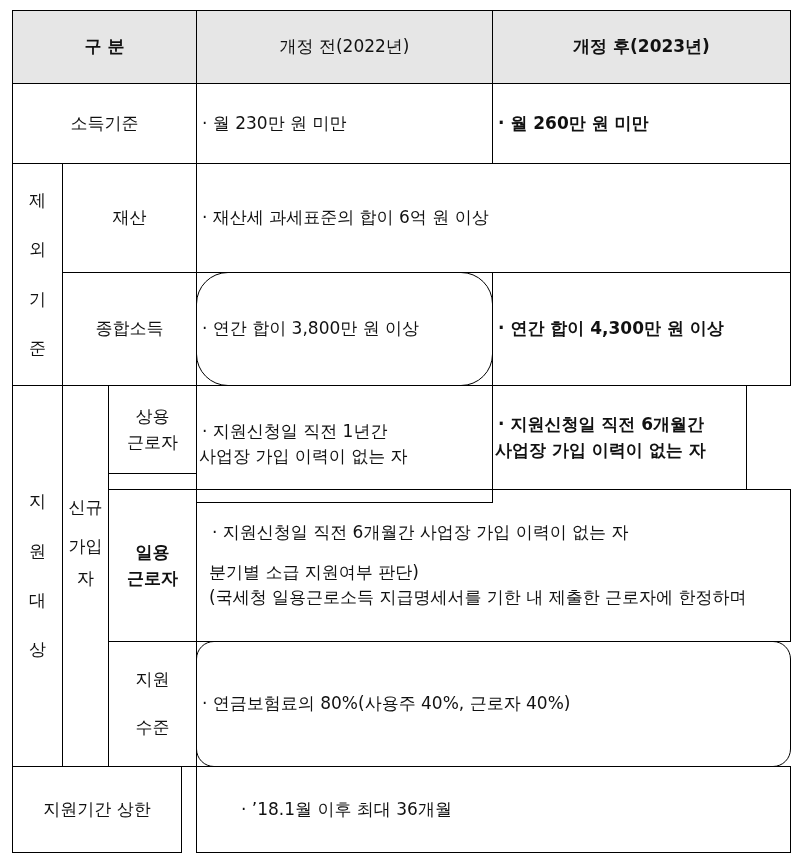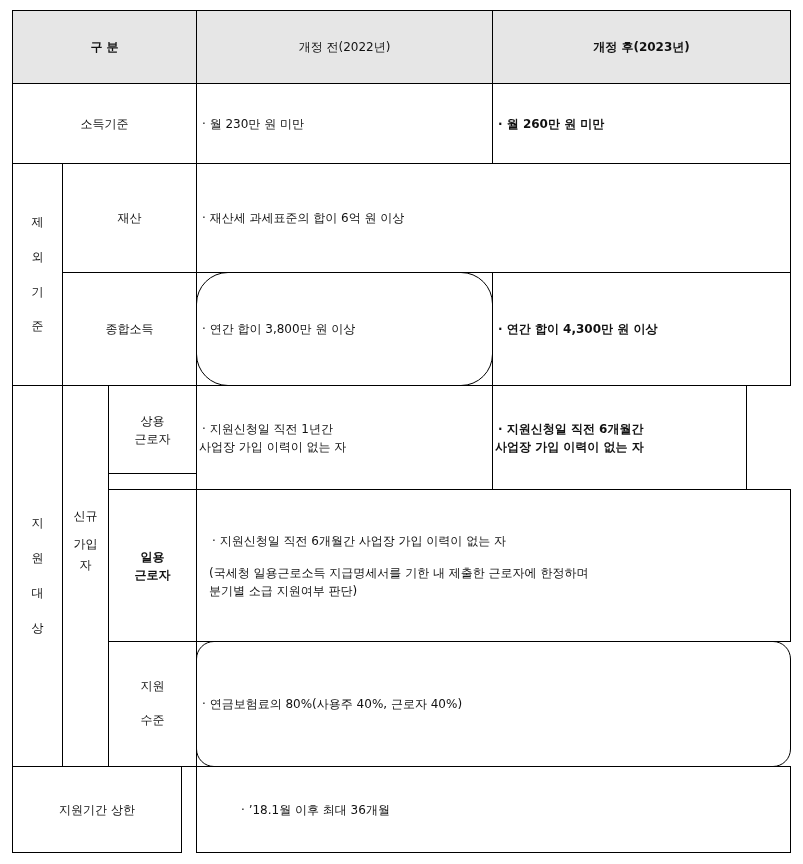--- a/index.html
+++ b/index.html
@@ -1,17 +1,17 @@
 <!DOCTYPE html>
 <html><head>
 <meta charset="utf-8">
 <style>
   html,body{margin:0;padding:0;background:#ffffff;}
   body{width:803px;height:864px;position:relative;font-family:"DejaVu Sans","Liberation Sans",sans-serif;color:#111;}
-  .c{position:absolute;box-sizing:border-box;border:1px solid #000;display:flex;align-items:center;font-size:12px;line-height:1.5;}
+  .c{position:absolute;box-sizing:border-box;border:1px solid #000;display:flex;align-items:center;font-size:17px;line-height:1.5;}
   .ctr{justify-content:center;text-align:center;}
   .lft{justify-content:flex-start;text-align:left;padding-left:5px;}
   .hdr{background:#e6e6e6;}
   .bold{font-weight:bold;}
   .vert{flex-direction:column;justify-content:center;}
   .vert span{display:block;}
   .col{flex-direction:column;align-items:flex-start;justify-content:center;}
 </style>
 </head>
 <body>
@@ -67,37 +67,37 @@
 <div class="c ctr vert" style="left:62px;top:385px;width:47px;height:382px;line-height:2.3;padding-bottom:75px;">
   <span>신규</span>
   <span>가입</span>
   <span style="line-height:1.3;">자</span>
 </div>
 
 <div class="c ctr vert" style="left:108px;top:385px;width:89px;height:89px;">
   <span>상용</span>
   <span>근로자</span>
 </div>
-<div class="c lft col" style="left:196px;top:385px;width:297px;height:105px;padding-left:2px;">
+<div class="c lft col" style="left:196px;top:385px;width:297px;height:118px;padding-left:2px;">
   <span style="padding-left:3px;">· 지원신청일 직전 1년간</span>
   <span>사업장 가입 이력이 없는 자</span>
 </div>
 <div class="c lft col bold" style="left:492px;top:385px;width:255px;height:105px;padding-left:2px;">
   <span style="padding-left:3px;">· 지원신청일 직전 6개월간</span>
   <span>사업장 가입 이력이 없는 자</span>
 </div>
 
 <div class="c ctr vert" style="left:108px;top:489px;width:89px;height:153px;font-weight:bold;">
   <span>일용</span>
   <span>근로자</span>
 </div>
 <div class="c lft col" style="left:196px;top:489px;width:595px;height:153px;padding-left:12px;">
   <span style="padding-left:3px;margin-bottom:14px;">· 지원신청일 직전 6개월간 사업장 가입 이력이 없는 자</span>
+  <span>분기별 소급 지원여부 판단)</span>
   <span>(국세청 일용근로소득 지급명세서를 기한 내 제출한 근로자에 한정하며</span>
-  <span>분기별 소급 지원여부 판단)</span>
 </div>
 
 <div class="c ctr vert" style="left:108px;top:641px;width:89px;height:126px;line-height:2.8;">
   <span>지원</span>
   <span>수준</span>
 </div>
 <div class="c lft" style="left:196px;top:641px;width:595px;height:126px;border-radius:18px;">
   <span>· 연금보험료의 80%(사용주 40%, 근로자 40%)</span>
 </div>
 

